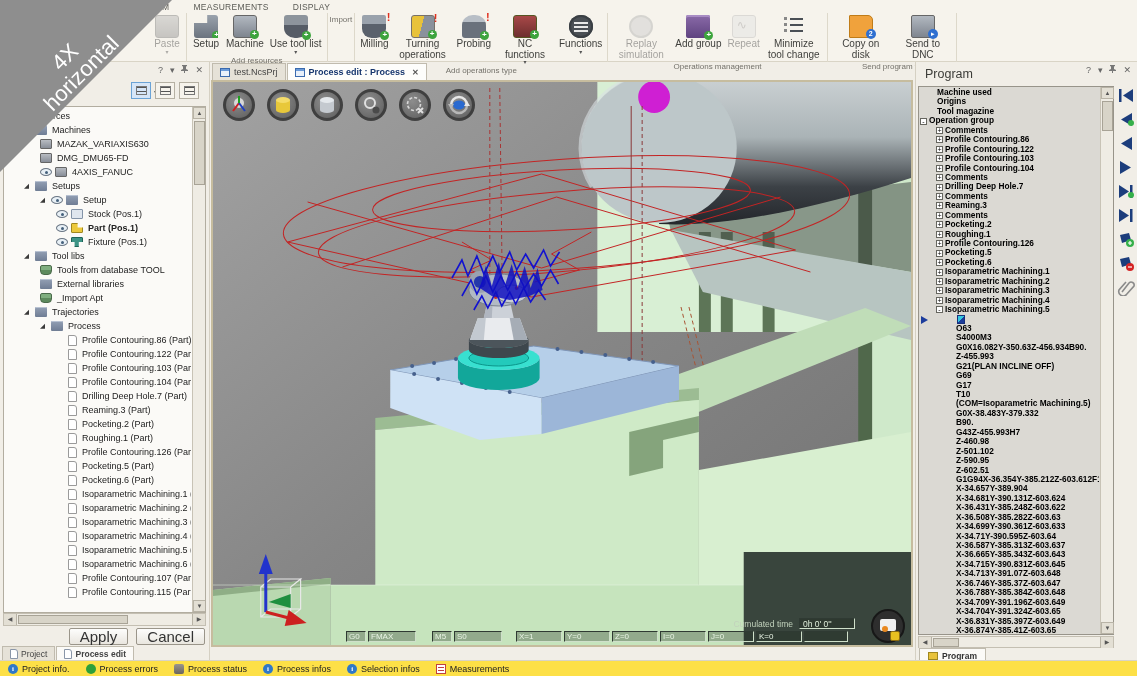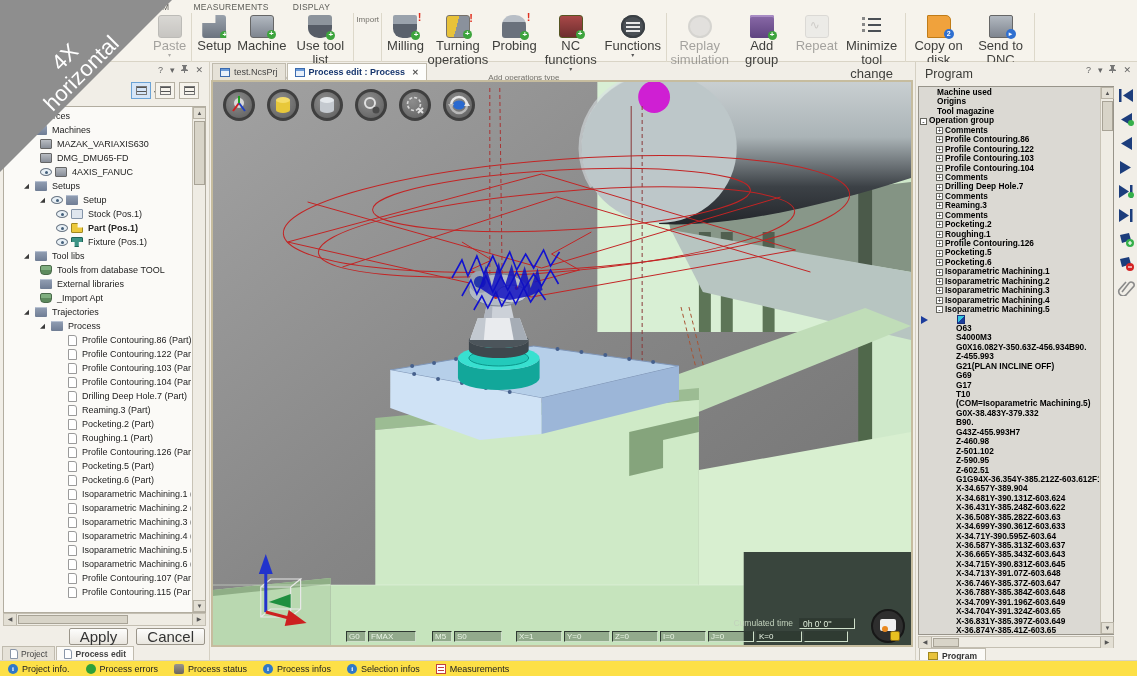--- a/index.html
+++ b/index.html
@@ -8,21 +8,21 @@
 
   
   .ribbon{position:absolute;left:0;top:0;width:100%;height:62px;background:#f6f3ec;border-bottom:1px solid #d9d4c6;}
   .rtabs{height:13px;display:flex;align-items:center;padding-left:150px;gap:0;}
   .rtab{font-size:8.5px;color:#5a5a55;padding:0 12px;letter-spacing:.3px;cursor:default;}
   .rbody{display:flex;height:49px;padding-left:148px;align-items:stretch;}
   .rgroup{display:flex;flex-direction:column;border-right:1px solid #ddd8ca;padding:1px 2px 0 2px;}
   .rbtns{display:flex;flex:1;align-items:flex-start;}
   .rbtn{display:flex;flex-direction:column;align-items:center;padding:1px 3px;max-width:62px;min-width:34px;cursor:pointer;}
   .rbtn.disabled{opacity:.45;filter:grayscale(1);}
-  .rlabel{font-size:13px;line-height:1.06;text-align:center;color:#3f3f3c;}
+  .rlabel{font-size:10px;line-height:1.06;text-align:center;color:#3f3f3c;}
   .rmenu{font-size:6px;color:#555;line-height:4px;}
   .rgroup-label{font-size:8px;color:#73716a;text-align:center;height:11px;line-height:11px;}
   .ric{display:block;width:24px;height:23px;position:relative;margin:0 auto 1px;border-radius:3px;}
   .badge-plus::after{content:"+";position:absolute;right:-3px;bottom:-2px;width:9px;height:9px;border-radius:50%;background:#3da43d;color:#fff;font-size:8px;line-height:8px;text-align:center;font-weight:bold;}
   .badge-bang::before{content:"!";position:absolute;right:-4px;top:-4px;color:#e03020;font-size:11px;font-weight:bold;}
   .badge-nc::after{content:"NC";position:absolute;right:-4px;bottom:-2px;width:11px;height:11px;border-radius:50%;background:#2f6fd0;color:#fff;font-size:5px;line-height:11px;text-align:center;font-weight:bold;}
   .badge-apt::after{content:"APT";position:absolute;right:-5px;bottom:-2px;width:12px;height:11px;border-radius:50%;background:#4a86d8;color:#fff;font-size:4.5px;line-height:11px;text-align:center;font-weight:bold;}
   .badge-2::after{content:"2";position:absolute;right:-4px;bottom:-2px;width:10px;height:10px;border-radius:50%;background:#2f6fd0;color:#fff;font-size:7px;line-height:10px;text-align:center;font-weight:bold;}
   .badge-go::after{content:"\25B8";position:absolute;right:-4px;bottom:-2px;width:10px;height:10px;border-radius:50%;background:#2f6fd0;color:#fff;font-size:7px;line-height:10px;text-align:center;}
   .ic-paste{background:linear-gradient(#aabfa0,#7f947a);border:1px solid #6d7d68;}
@@ -101,21 +101,21 @@
   .winic{width:10px;height:9px;background:#e8f0fa;border:1px solid #3a6aae;box-shadow:inset 0 2px 0 #6a9ad8;flex:none;}
   .vclose{font-size:8px;color:#555;margin-left:3px;cursor:pointer;}
   .viewport{position:absolute;left:1px;top:18px;right:2px;bottom:13px;border:2px solid #c6bc9e;background:#808080;}
   .scene{position:absolute;left:0;top:0;width:100%;height:100%;}
   .vbtns{position:absolute;left:10px;top:7px;display:flex;gap:12px;}
   .vbtn{width:32px;height:32px;border-radius:50%;background:radial-gradient(circle at 40% 35%,#8d8d8d,#5c5c5c);border:3px solid rgba(55,55,55,.85);display:flex;align-items:center;justify-content:center;cursor:pointer;}
   .vfields{position:absolute;left:133px;bottom:3px;display:flex;gap:2px;align-items:center;}
   .vfield{height:11px;line-height:10px;font-size:8px;color:#e9f4e5;background:rgba(25,35,25,.30);border:1px solid;border-color:#2f3a33 #cfe0ca #cfe0ca #2f3a33;padding:0 2px;overflow:hidden;white-space:nowrap;}
   .fw18{width:20px;}.fw48{width:48px;}.fw46{width:46px;}.fw44{width:44px;}
   .gap14{margin-left:14px;}.gap12{margin-left:12px;}
-  .cumul{position:absolute;right:56px;bottom:16px;display:flex;gap:6px;align-items:flex-start;}
+  .cumul{position:absolute;right:56px;bottom:16px;display:flex;gap:6px;align-items:center;}
   .cumul-label{font-size:8.5px;color:#c2d2bc;}
   .cumul-value{width:56px;height:11px;font-size:8.5px;color:#dfeeda;background:rgba(25,35,25,.35);border:1px solid;border-color:#2f3a33 #cfe0ca #cfe0ca #2f3a33;line-height:10px;padding:0 3px;}
   .mhead{position:absolute;right:6px;bottom:2px;width:34px;height:34px;border-radius:50%;background:#2e2e2e;border:2px solid #171717;cursor:pointer;}
   .mhead::before{content:"";position:absolute;left:7px;top:8px;width:16px;height:12px;background:#f0f0f0;border-radius:2px;}
   .mhead::after{content:"";position:absolute;left:9px;top:15px;width:6px;height:6px;border-radius:50%;background:#e88820;}
   .mlock{position:absolute;right:3px;bottom:0px;width:10px;height:10px;background:#e8c020;border:1px solid #8a6a10;border-radius:2px;z-index:2;}
 
   
   .rpanel{position:absolute;left:915px;top:62px;width:222px;height:598px;background:#f1eee7;border-left:1px solid #d5d0c3;}
   .rpanel-title{position:absolute;left:9px;top:5px;font-size:12.5px;color:#3c3c38;}

